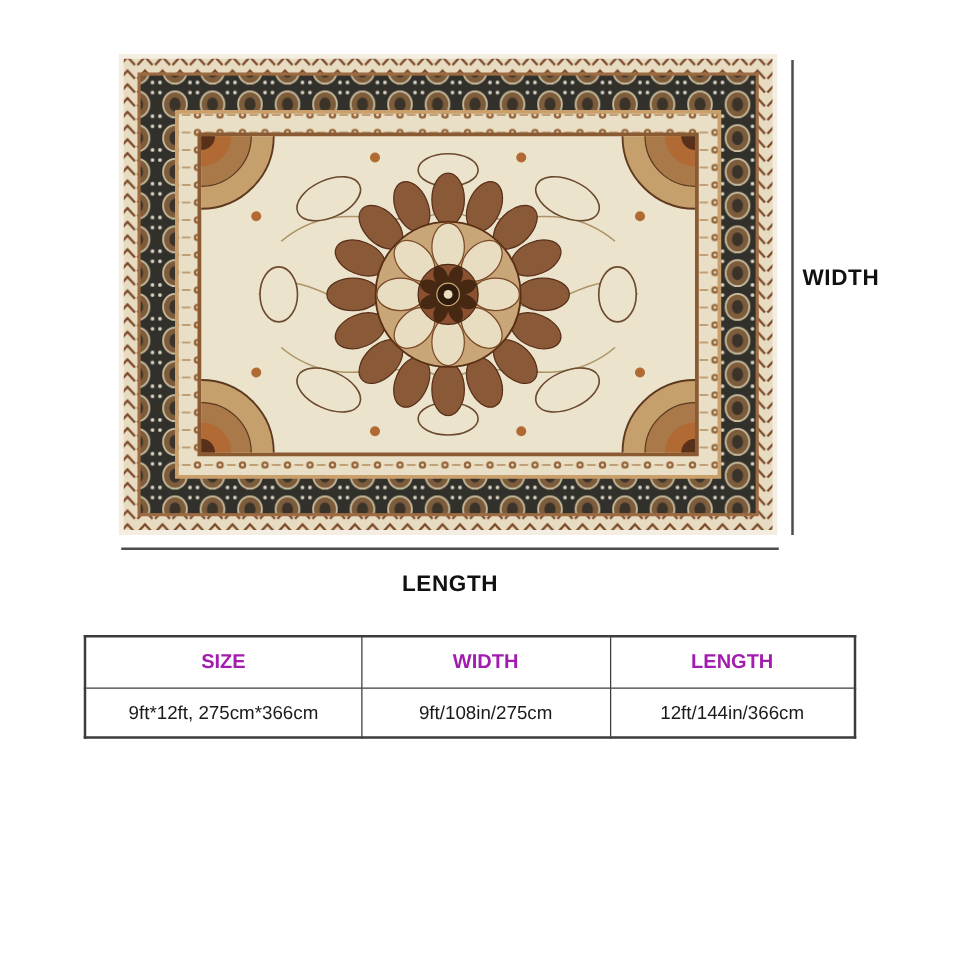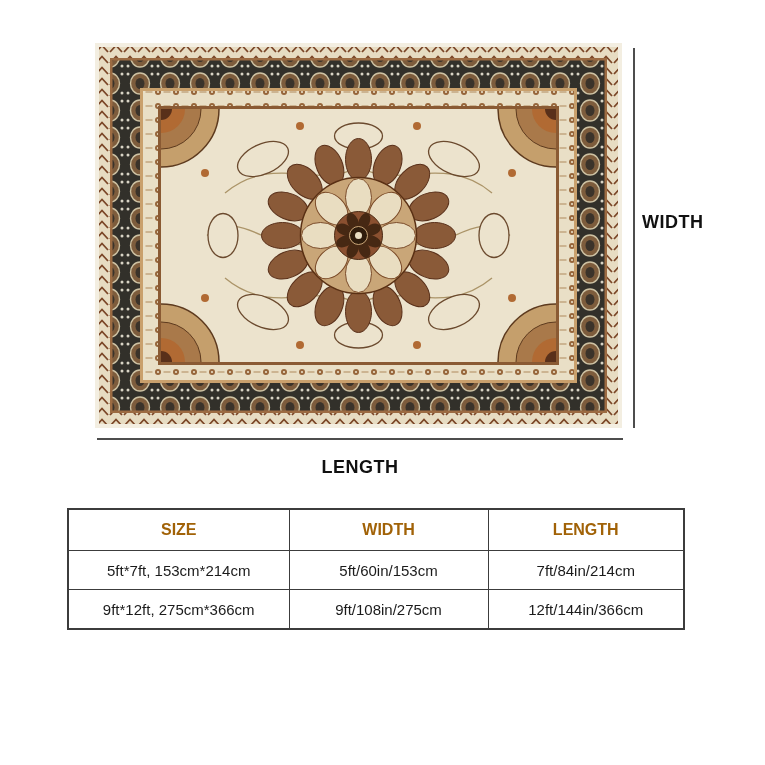--- a/index.html
+++ b/index.html
@@ -11,21 +11,21 @@
   .vline{position:absolute;left:633px;top:48px;width:2px;height:380px;background:#4d4d4d;}
   .hline{position:absolute;left:97px;top:438px;width:526px;height:2px;background:#4d4d4d;}
 
   .dim-label{position:absolute;font-size:18px;font-weight:bold;letter-spacing:0.5px;color:#111111;}
   .width-label{left:642px;top:212px;}
   .length-wrap{position:absolute;left:97px;top:457px;width:526px;text-align:center;}
   .length-wrap .dim-text{font-size:18px;font-weight:bold;letter-spacing:0.5px;color:#111111;}
 
   .size-table{position:absolute;left:67px;top:508px;width:616px;border-collapse:collapse;table-layout:fixed;background:#ffffff;border:2px solid #3c3c3c;}
   .size-table th,.size-table td{border:1.5px solid #3c3c3c;text-align:center;vertical-align:middle;padding:0;overflow:hidden;white-space:nowrap;}
-  .size-table th{height:40px;font-size:16px;font-weight:bold;color:#a16207;}
+  .size-table th{height:40px;font-size:16px;font-weight:bold;color:#a21caf;}
   .size-table td{height:38px;font-size:15px;font-weight:normal;color:#1b1b1b;}
 </style>
 </head>
 <body>
 
 <div class="canvas">
 
   <figure class="rug">
     <svg width="527" height="385" viewBox="0 0 527 385" xmlns="http://www.w3.org/2000/svg">
       <defs>
@@ -185,25 +185,20 @@
     </colgroup>
     <thead>
       <tr>
         <th>SIZE</th>
         <th>WIDTH</th>
         <th>LENGTH</th>
       </tr>
     </thead>
     <tbody>
       <tr>
-        <td>5ft*7ft, 153cm*214cm</td>
-        <td>5ft/60in/153cm</td>
-        <td>7ft/84in/214cm</td>
-      </tr>
-      <tr>
         <td>9ft*12ft, 275cm*366cm</td>
         <td>9ft/108in/275cm</td>
         <td>12ft/144in/366cm</td>
       </tr>
     </tbody>
   </table>
 
 </div>
 
 </body></html>

